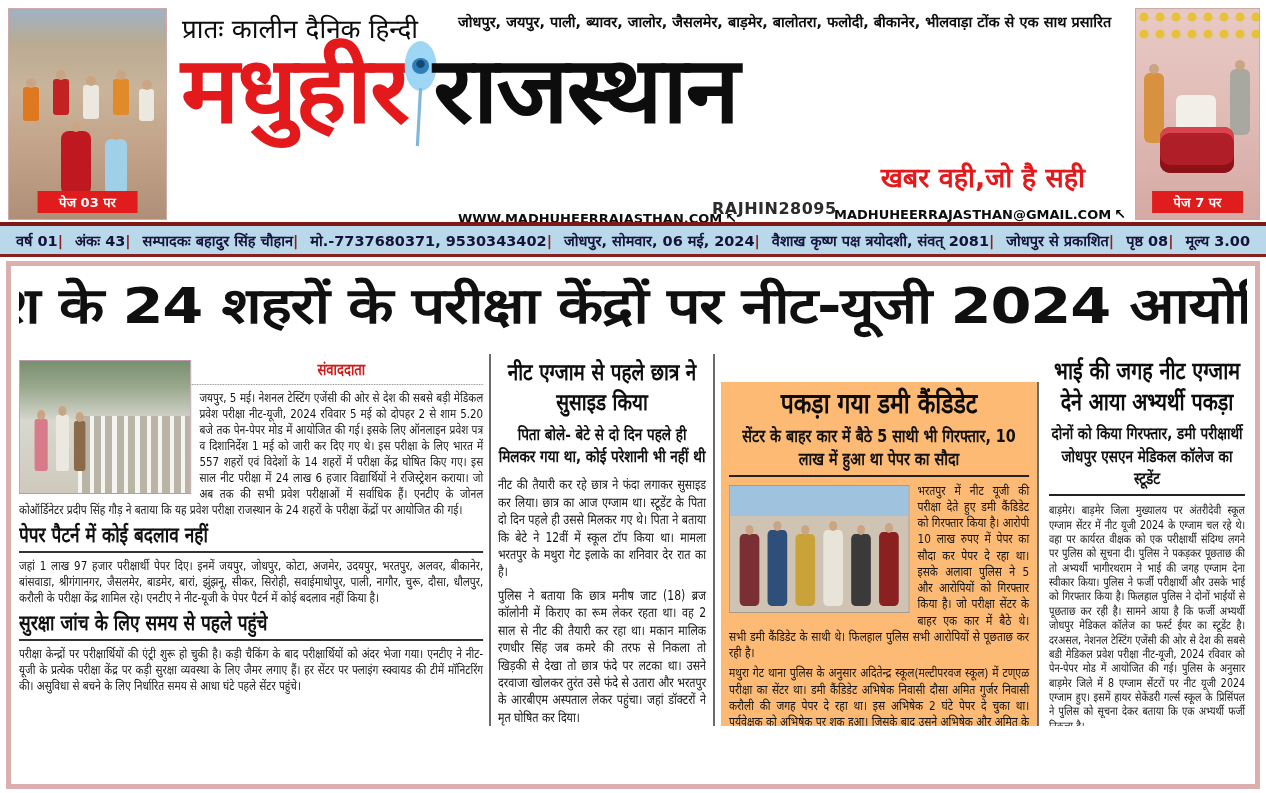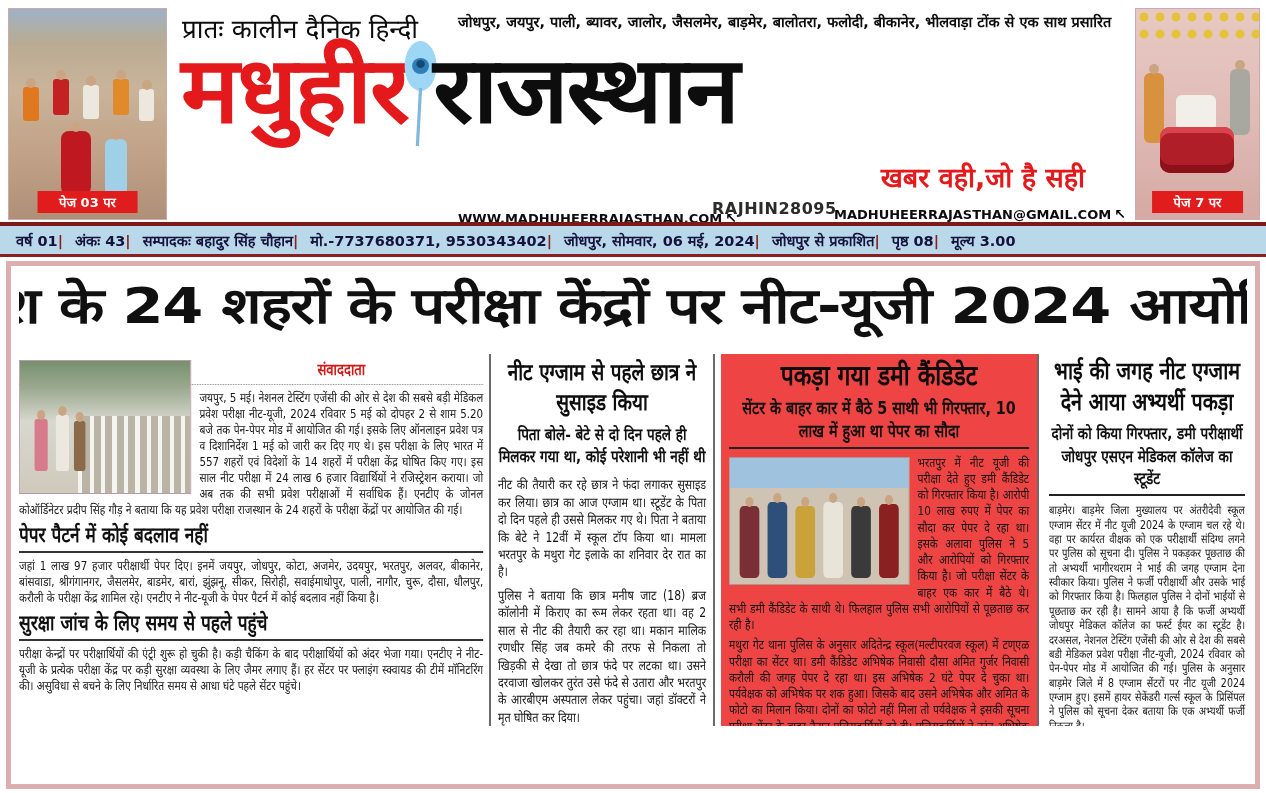--- a/index.html
+++ b/index.html
@@ -41,21 +41,21 @@
     font-size:27px;font-weight:bold;color:#e4191c;white-space:nowrap;}
   .mast-website{position:absolute;left:458px;top:210px;font-size:13px;font-weight:bold;color:#0d0d0d;}
   .mast-regno{position:absolute;left:712px;top:199px;font-size:16px;font-weight:bold;color:#2b2b2b;letter-spacing:.5px;}
   .mast-email{position:absolute;left:834px;top:206px;font-size:13px;font-weight:bold;color:#0d0d0d;}
   .cursor-glyph{font-size:14px;font-weight:bold;color:#000;margin-left:3px;}
   .mast-rule{position:absolute;left:0;top:222px;width:1266px;height:4px;background:#7d1a15;}
   
   .info-bar{
     position:absolute;left:0;top:226px;width:1266px;height:31px;box-sizing:border-box;
     background:#b9d8ea;border-bottom:3px solid #8b2020;
-    display:flex;align-items:center;justify-content:flex-start;
+    display:flex;align-items:center;justify-content:flex-end;
     padding:0 16px;font-size:14.5px;font-weight:bold;color:#15123c;white-space:nowrap;
   }
   .bar-item:not(:first-child)::before{content:"|";color:#8b2020;margin:0 12px 0 0;font-weight:bold;}
   
   .content-box{
     position:absolute;left:6px;right:6px;top:261px;bottom:4px;box-sizing:border-box;
     border:5px solid #ddaeae;background:#fff;padding:2px 8px;overflow:hidden;
   }
   .main-headline{text-align:center;overflow:hidden;height:86px;}
   .main-headline span{display:inline-block;font-size:50px;font-weight:bold;color:#101010;
@@ -63,21 +63,21 @@
   .sub-bar{margin:2px 12px 8px;background:#1b79b7;text-align:center;padding:6px 0 7px;overflow:hidden;}
   .sub-bar span{display:inline-block;color:#fff;font-size:30px;font-weight:bold;white-space:nowrap;
     transform:scaleX(1.03);transform-origin:center;line-height:1.1;}
   
   .cols{display:flex;align-items:stretch;height:372px;overflow:hidden;}
   .col{overflow:hidden;box-sizing:border-box;}
   .condense{width:122%;transform:scaleX(0.82);transform-origin:left top;}
   .col-a{width:468px;flex:0 0 468px;padding:2px 4px 0 0;}
   .col-b{width:226px;flex:0 0 226px;border-left:2px solid #6b6b6b;border-right:2px solid #6b6b6b;
     padding:2px 7px 0;margin-left:2px;}
-  .col-c{width:318px;flex:0 0 318px;background:#ef4444;padding:4px 8px 16px;margin-left:6px;border-right:2px solid #6b6b6b;}
+  .col-c{width:318px;flex:0 0 318px;background:#fdba74;padding:4px 8px 16px;margin-left:6px;border-right:2px solid #6b6b6b;margin-top:28px;}
   .col-d{flex:1 1 auto;padding:2px 2px 0 8px;margin-left:2px;}
   
   .lead-photo{float:left;width:208px;height:132px;margin:2px 10px 4px 0;position:relative;overflow:hidden;
     background:linear-gradient(180deg,#77906f 0%,#9aa98e 20%,#d8d8cf 46%,#cfc9bc 100%);border:1px solid #b9a;}
   .byline{color:#d21a1a;font-weight:bold;text-align:center;font-size:16px;
     border-bottom:1px dotted #888;padding-bottom:4px;margin:2px 0 5px;}
   .col-a p{margin:0 0 4px;font-size:12.6px;line-height:1.27;text-align:justify;color:#141414;}
   .sub-head{font-size:21px;font-weight:bold;color:#101010;border-bottom:2px solid #333;
     padding-bottom:3px;margin:5px 0 5px;line-height:1.2;}
   
@@ -143,20 +143,21 @@
 
   <div class="mast-rule"></div>
 </div>
 
 <div class="info-bar">
   <span class="bar-item">वर्ष 01</span>
   <span class="bar-item">अंकः 43</span>
   <span class="bar-item">सम्पादकः बहादुर सिंह चौहान</span>
   <span class="bar-item">मो.-7737680371, 9530343402</span>
   <span class="bar-item">जोधपुर, सोमवार, 06 मई, 2024</span>
+  <span class="bar-item">वैशाख कृष्ण पक्ष त्रयोदशी, संवत् 2081</span>
   <span class="bar-item">जोधपुर से प्रकाशित</span>
   <span class="bar-item">पृष्ठ 08</span>
   <span class="bar-item">मूल्य 3.00</span>
 </div>
 
 <div class="content-box">
 
   <div class="main-headline">
     <span>प्रदेश के 24 शहरों के परीक्षा केंद्रों पर नीट-यूजी 2024 आयोजित</span>
   </div>

